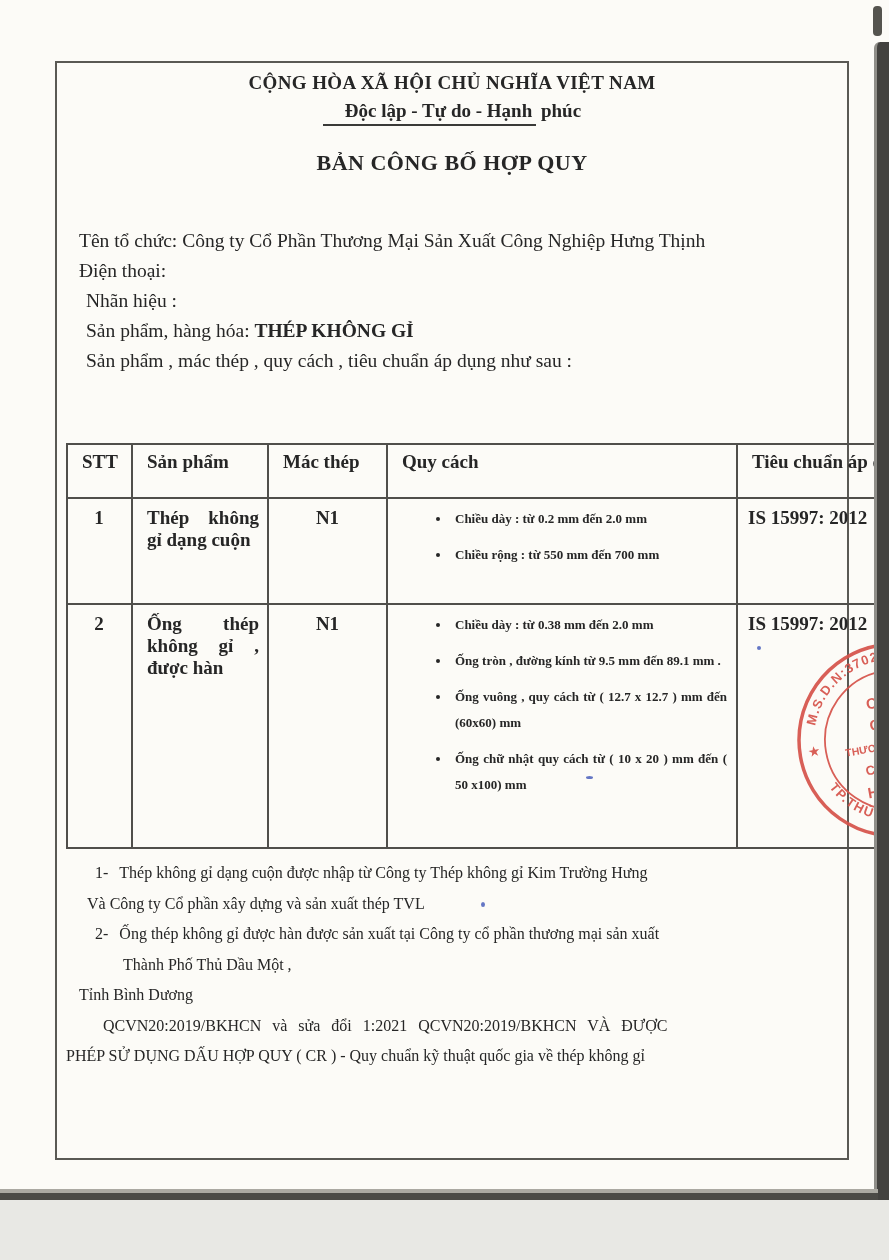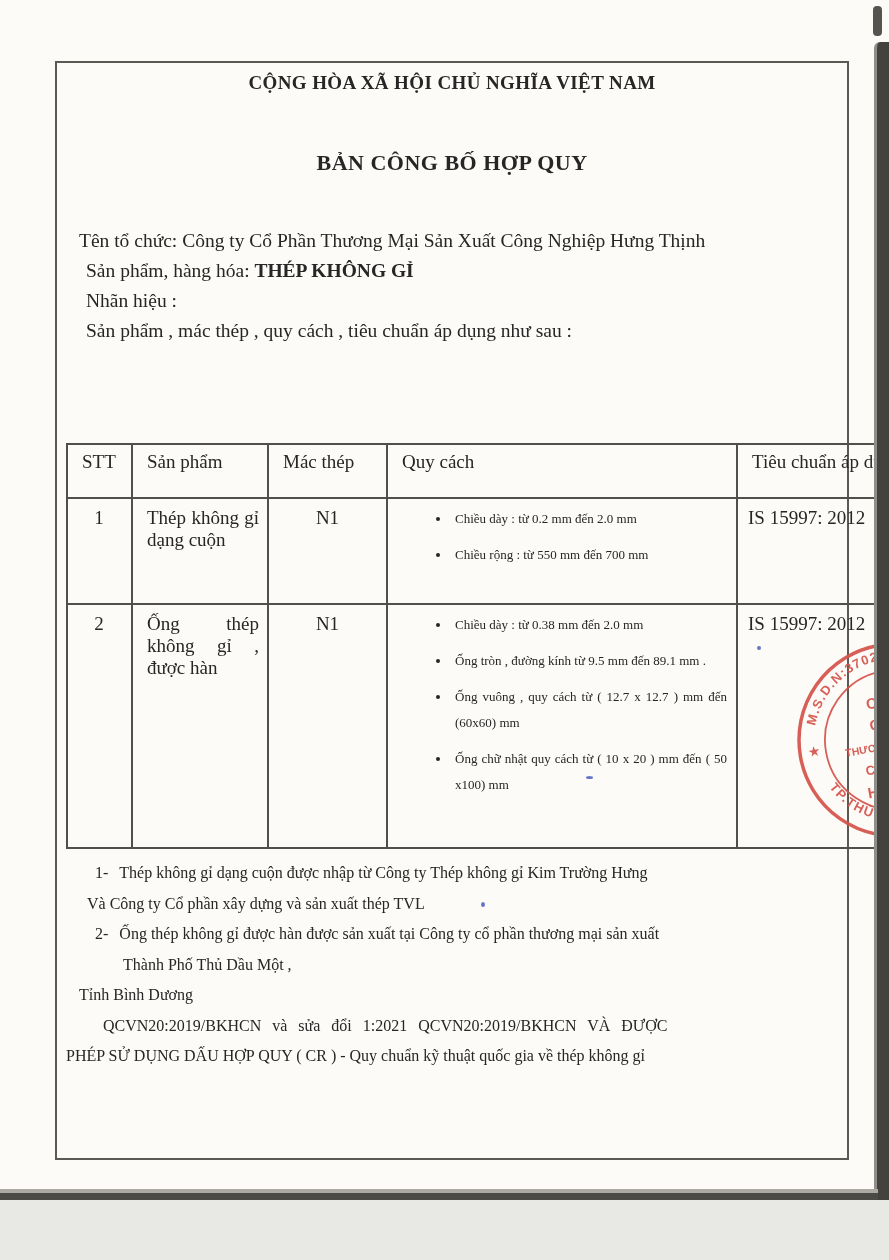--- a/index.html
+++ b/index.html
@@ -21,21 +21,21 @@
   .hdr-motto{top:100px;font-size:19px;font-weight:bold;}
   .motto-underline{display:inline-block;border-bottom:2.5px solid #3a3a38;padding:0 4px 2px 22px;}
   .doc-title{top:150px;font-size:22px;font-weight:bold;letter-spacing:.5px;}
   .doc-number{top:193px;font-size:20px;}
 
   .body-text{position:absolute;left:79px;top:226px;width:752px;font-size:19.5px;line-height:30px;}
   .body-text .indent{margin-left:7px;}
   .bold{font-weight:bold;}
 
   table.spec{position:absolute;left:66px;top:443px;width:770px;border-collapse:collapse;table-layout:fixed;font-size:19px;}
-  table.spec th,table.spec td{border:2px solid #504f4b;vertical-align:top;font-weight:normal;}
+  table.spec th,table.spec td{border:2px solid #504f4b;vertical-align:top;font-weight:bold;}
   table.spec th{height:40px;text-align:left;padding:6px 4px 6px 14px;}
   th.c-stt,td.c-stt{width:45px;text-align:center;padding-left:0;}
   th.c-prod,td.c-prod{width:116px;}
   th.c-grade,td.c-grade{width:99px;}
   th.c-spec,td.c-spec{width:330px;}
   th.c-std,td.c-std{width:180px;}
   td.c-stt{padding-top:8px;}
   td.c-prod{padding:8px 8px 6px 14px;text-align:justify;}
   td.c-grade{text-align:center;padding-top:8px;}
   td.c-std{padding:8px 4px 4px 10px;}
@@ -59,28 +59,30 @@
 </style>
 </head>
 <body>
 
 <div class="page">
 
   <div class="border-box"></div>
 
   <div class="center-wrap hdr-national">CỘNG HÒA XÃ HỘI CHỦ NGHĨA VIỆT NAM</div>
 
+  <div class="center-wrap hdr-motto"><span class="motto-underline">Độc lập - Tự do - Hạnh</span><span> phúc</span></div>
 
   <div class="center-wrap doc-title">BẢN CÔNG BỐ HỢP QUY</div>
 
 
   <div class="body-text">
     <div>Tên tổ chức: Công ty Cổ Phần Thương Mại Sản Xuất Công Nghiệp Hưng Thịnh</div>
+    <div>Điện thoại:</div>
+    <div class="indent">Nhãn hiệu :</div>
     <div class="indent"><span>Sản phẩm, hàng hóa: </span><span class="bold">THÉP KHÔNG GỈ</span></div>
-    <div class="indent">Nhãn hiệu :</div>
     <div class="indent">Sản phẩm , mác thép , quy cách , tiêu chuẩn áp dụng như sau :</div>
   </div>
 
   <table class="spec">
     <thead>
       <tr>
         <th class="c-stt">STT</th>
         <th class="c-prod">Sản phẩm</th>
         <th class="c-grade">Mác thép</th>
         <th class="c-spec">Quy cách</th>

